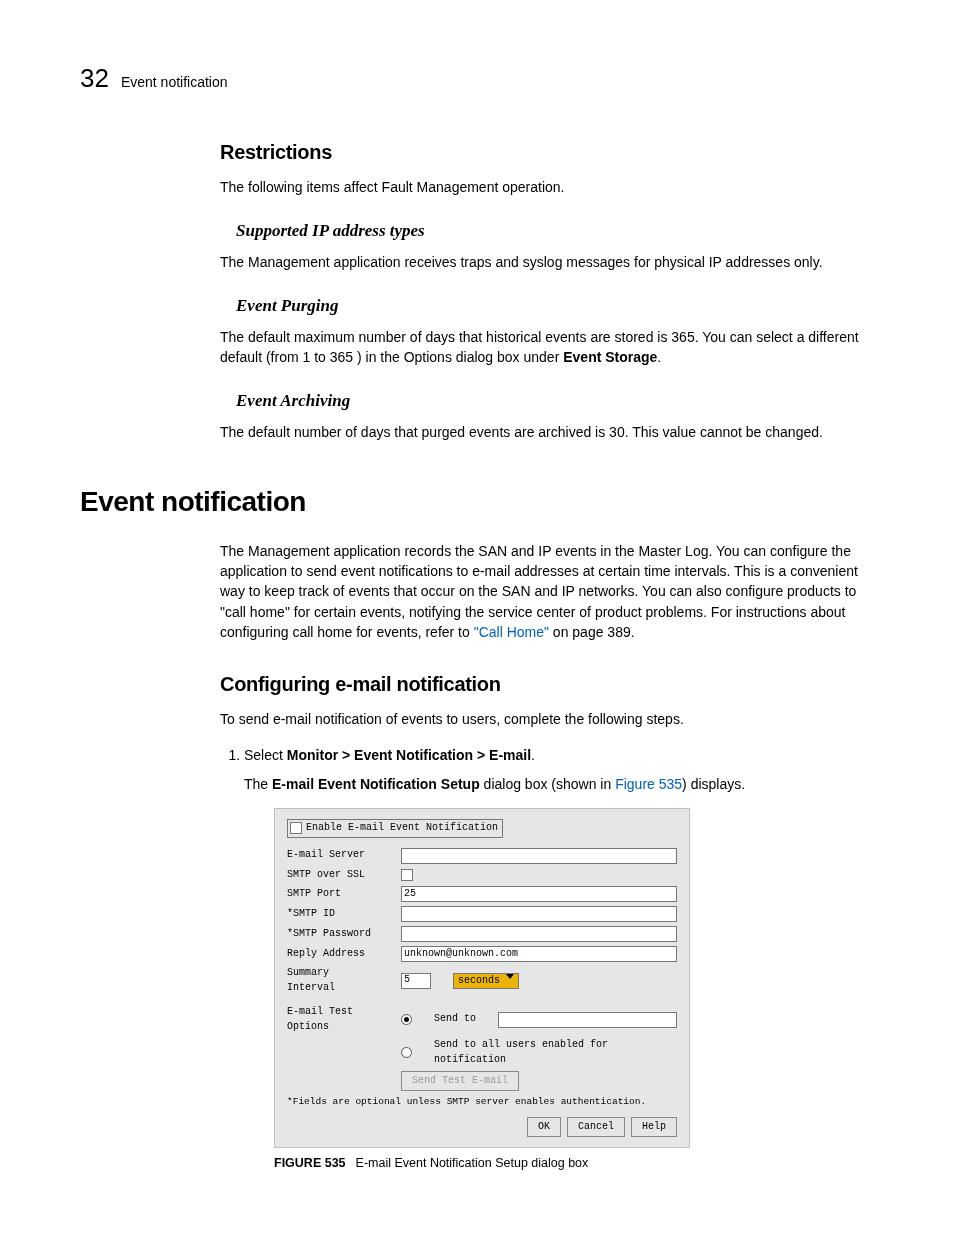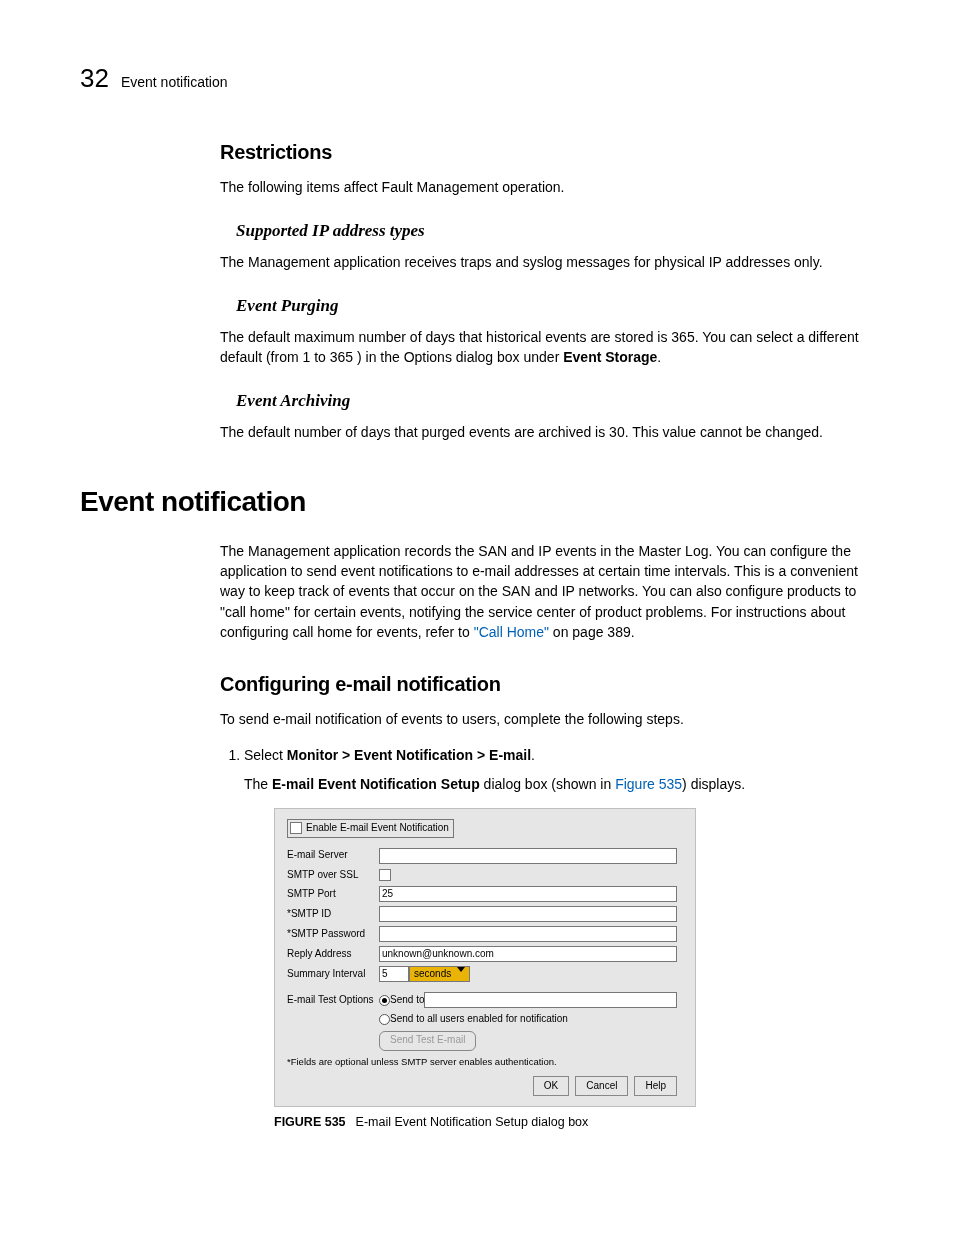--- a/index.html
+++ b/index.html
@@ -61,22 +61,22 @@
     margin-bottom: 12px;
   }
   .step-body {
     margin: 8px 0 14px 0;
   }
   
   .dialog {
     background: #e6e6e6;
     border: 1px solid #bfbfbf;
     width: 390px;
-    padding: 10px 18px 10px 12px;
-    font-family: Liberation Sans, sans-serif;
+    padding: 10px 12px 10px 12px;
+    font-family: Liberation Mono, monospace;
     font-size: 10px;
     color: #000;
     margin: 6px 0 6px 30px;
   }
   .dlg-check-row {
     display: inline-flex;
     align-items: center;
     gap: 4px;
     border: 1px solid #777;
     padding: 1px 4px 1px 2px;
@@ -86,21 +86,21 @@
   .dlg-checkbox {
     width: 10px; height: 10px;
     border: 1px solid #777;
     background: #fff;
     display: inline-block;
   }
   .dlg-row {
     display: flex;
     align-items: center;
     margin: 4px 0;
-    gap: 0;
+    gap: 22px;
   }
   .dlg-label {
     width: 92px;
     flex-shrink: 0;
   }
   .dlg-input {
     border: 1px solid #777;
     background: #fff;
     height: 14px;
     flex: 1;
@@ -147,21 +147,20 @@
     background: #e6e6e6;
     padding: 1px 10px;
     height: 16px;
     font-size: 10px;
     display: inline-flex;
     align-items: center;
     color: #000;
   }
   .dlg-btn.disabled {
     color: #999;
-    border-radius: 6px;
   }
   .dlg-footnote {
     font-size: 9.5px;
     margin-top: 4px;
   }
   .dlg-buttons {
     display: flex;
     justify-content: flex-end;
     gap: 6px;
     margin-top: 8px;

